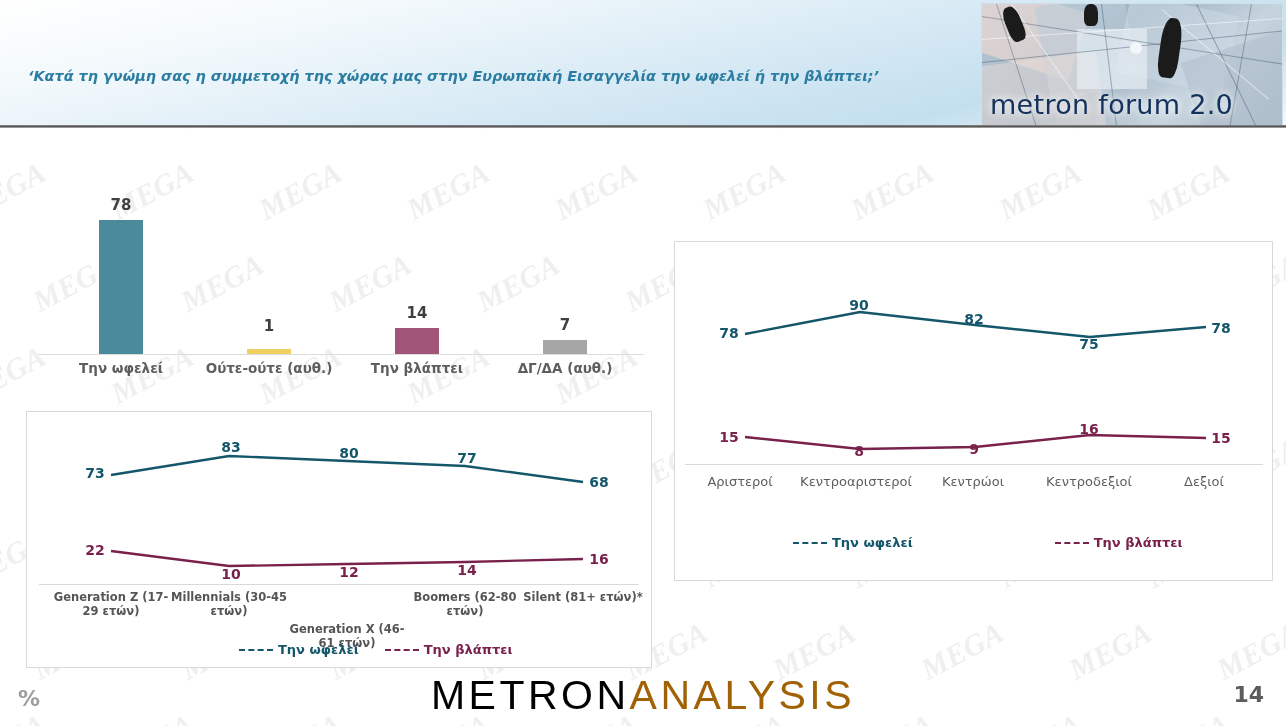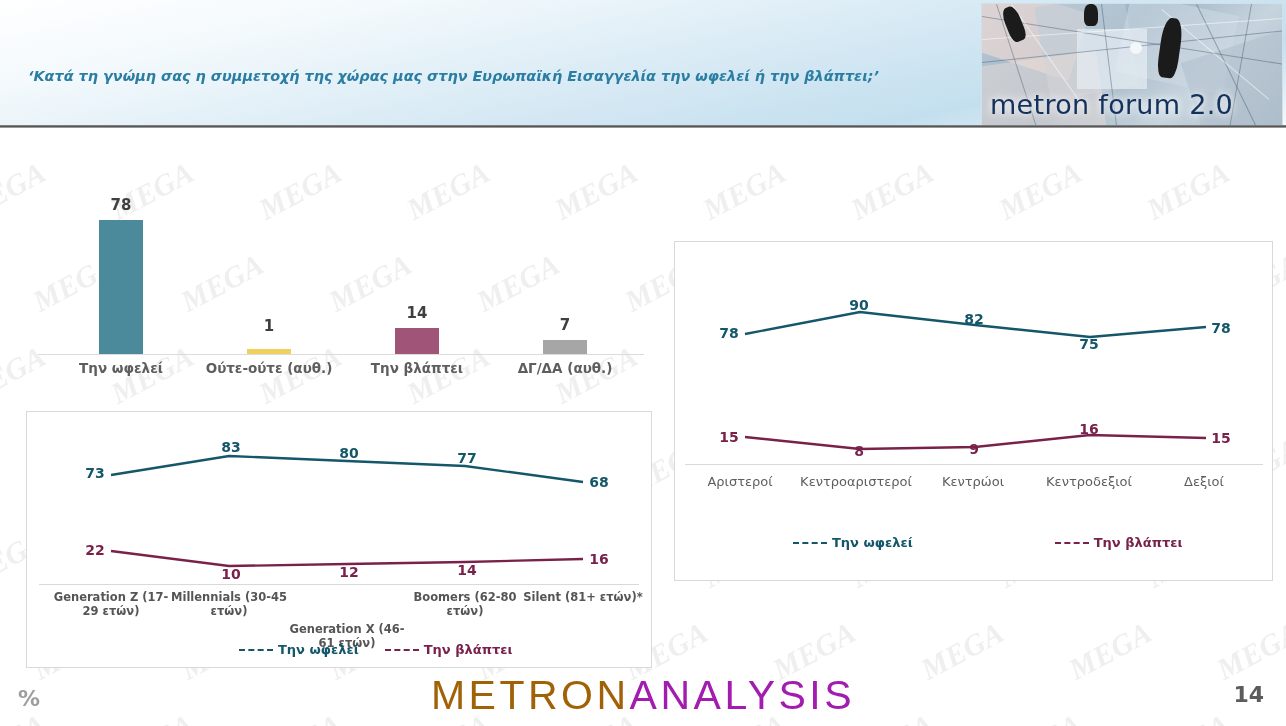--- a/index.html
+++ b/index.html
@@ -106,22 +106,22 @@
   .mag-c{color:#79214b;}
   
   #footer{position:absolute;left:0;top:660px;width:1286px;height:66px;z-index:2;}
   #pct{position:absolute;left:18px;top:26px;font-size:22px;font-weight:700;color:#9d9d9d;}
   #pagenum{position:absolute;right:22px;top:22px;font-size:22px;font-weight:700;color:#5c5c5c;}
   #brand{
     position:absolute;left:50%;transform:translateX(-50%);top:12px;
     font-family:"Liberation Sans",sans-serif;
     font-size:41px;font-weight:400;letter-spacing:3.5px;white-space:nowrap;
   }
-  #brand .b1{color:#a16207;}
-  #brand .b2{color:#a21caf;}
+  #brand .b1{color:#000000;}
+  #brand .b2{color:#a16207;}
 </style>
 </head>
 <body>
 
 <div id="watermarks">
     <span style="left: -40px; top: -10px; font-size: 30px;">MEGA</span>
     <span style="left: 108px; top: -10px; font-size: 30px;">MEGA</span>
     <span style="left: 256px; top: -10px; font-size: 30px;">MEGA</span>
     <span style="left: 404px; top: -10px; font-size: 30px;">MEGA</span>
     <span style="left: 552px; top: -10px; font-size: 30px;">MEGA</span>

